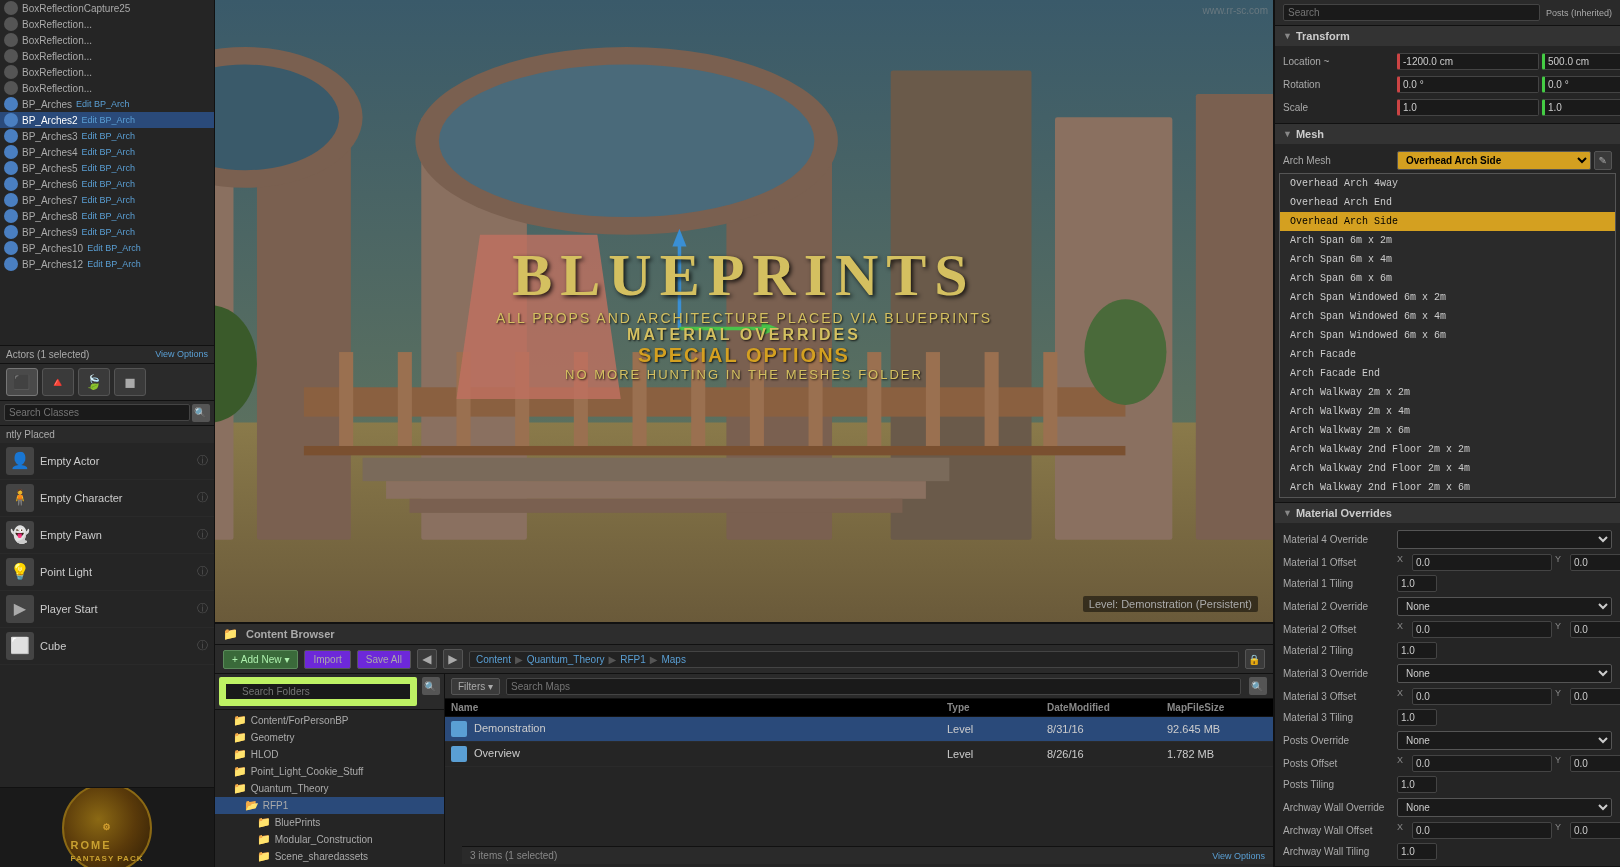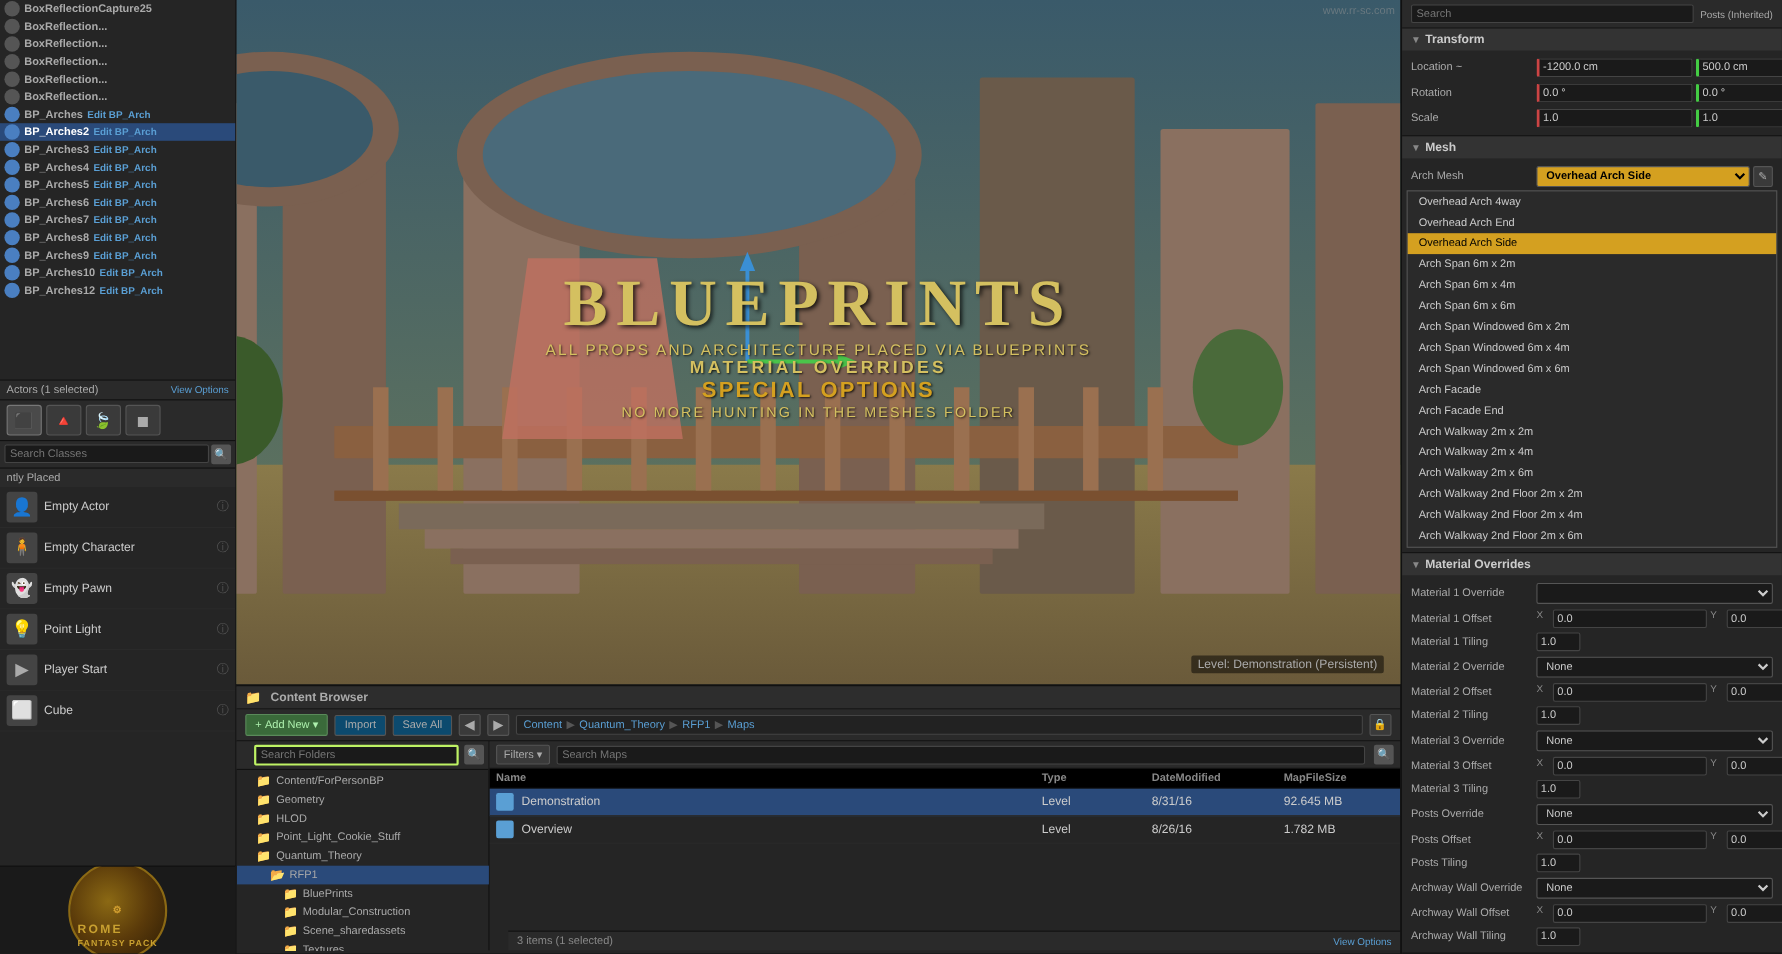--- a/index.html
+++ b/index.html
@@ -29,21 +29,20 @@
       display: flex;
       flex-direction: column;
       border-right: 1px solid #111;
       overflow: hidden;
     }
 
     .outliner-list {
       flex: 1;
       overflow-y: auto;
       font-size: 10px;
-      font-weight: bold;
     }
     .outliner-item {
       display: flex;
       align-items: center;
       padding: 1px 4px;
       cursor: pointer;
       white-space: nowrap;
     }
     .outliner-item.selected { background: #2a4a7a; }
     .outliner-item .icon {
@@ -319,21 +318,21 @@
       color: #adf0ad;
       padding: 3px 8px;
       border-radius: 2px;
       cursor: pointer;
       font-size: 10px;
       display: flex;
       align-items: center;
       gap: 3px;
     }
     .btn-gray {
-      background: #0c4a6e;
+      background: #6d28d9;
       border: 1px solid #555;
       color: #aaa;
       padding: 3px 8px;
       border-radius: 2px;
       cursor: pointer;
       font-size: 10px;
     }
     .nav-btn {
       background: #3a3a3a;
       border: 1px solid #555;
@@ -376,26 +375,25 @@
     .cb-search-bar {
       padding: 3px 4px;
       display: flex;
       gap: 3px;
       background: #2a2a2a;
       border-bottom: 1px solid #111;
     }
     .cb-search-bar input {
       flex: 1;
       background: #1a1a1a;
-      border: 2px solid #bef264;
-      color: #aaa;
-      padding: 2px 4px;
-      font-size: 10px;
-      border-radius: 2px;
-      margin-left: 12px;
+      border: 7px solid #bef264;
+      color: #aaa;
+      padding: 2px 16px;
+      font-size: 10px;
+      border-radius: 2px;
     }
     .folder-tree {
       flex: 1;
       overflow-y: auto;
       padding: 2px 0;
     }
     .folder-item {
       padding: 2px 6px;
       cursor: pointer;
       display: flex;
@@ -1026,21 +1024,21 @@
         <div class="rp-row">
           <span class="rp-label">Arch Mesh</span>
           <div class="rp-value">
             <select class="rp-dropdown" style="background:#d4a020;color:#000;font-weight:bold;">
               <option>Overhead Arch Side</option>
             </select>
             <button style="background:#3a3a3a;border:1px solid #555;color:#aaa;padding:2px 4px;border-radius:2px;cursor:pointer;font-size:10px;">✎</button>
           </div>
         </div>
 
-        <div style="background:#2a2a2a;border:1px solid #555;margin:0 4px;font-size:10px;">
+        <div style="background:#2a2a2a;border:1px solid #555;margin:0 4px;font-size:10px;font-family:Liberation Mono, monospace;">
           <div class="dd-item">Overhead Arch 4way</div>
           <div class="dd-item">Overhead Arch End</div>
           <div class="dd-item selected">Overhead Arch Side</div>
           <div class="dd-item">Arch Span 6m x 2m</div>
           <div class="dd-item">Arch Span 6m x 4m</div>
           <div class="dd-item">Arch Span 6m x 6m</div>
           <div class="dd-item">Arch Span Windowed 6m x 2m</div>
           <div class="dd-item">Arch Span Windowed 6m x 4m</div>
           <div class="dd-item">Arch Span Windowed 6m x 6m</div>
           <div class="dd-item">Arch Facade</div>
@@ -1055,21 +1053,21 @@
       </div>
     </div>
 
     <div class="rp-section">
       <div class="rp-section-header">
         <span class="expand-arrow">▼</span>
         <span>Material Overrides</span>
       </div>
       <div class="rp-section-content">
         <div class="rp-row">
-          <span class="rp-label">Material 1 Override</span>
+          <span class="rp-label">Material 4 Override</span>
           <div class="rp-value">
             <select class="rp-dropdown"></select>
           </div>
         </div>
         <div class="rp-small-row">
           <span class="rp-label">Material 1 Offset</span>
           <div class="xy-inputs">
             <span class="xy-label">X</span>
             <input class="coord-input" value="0.0" style="">
             <span class="xy-label">Y</span>

